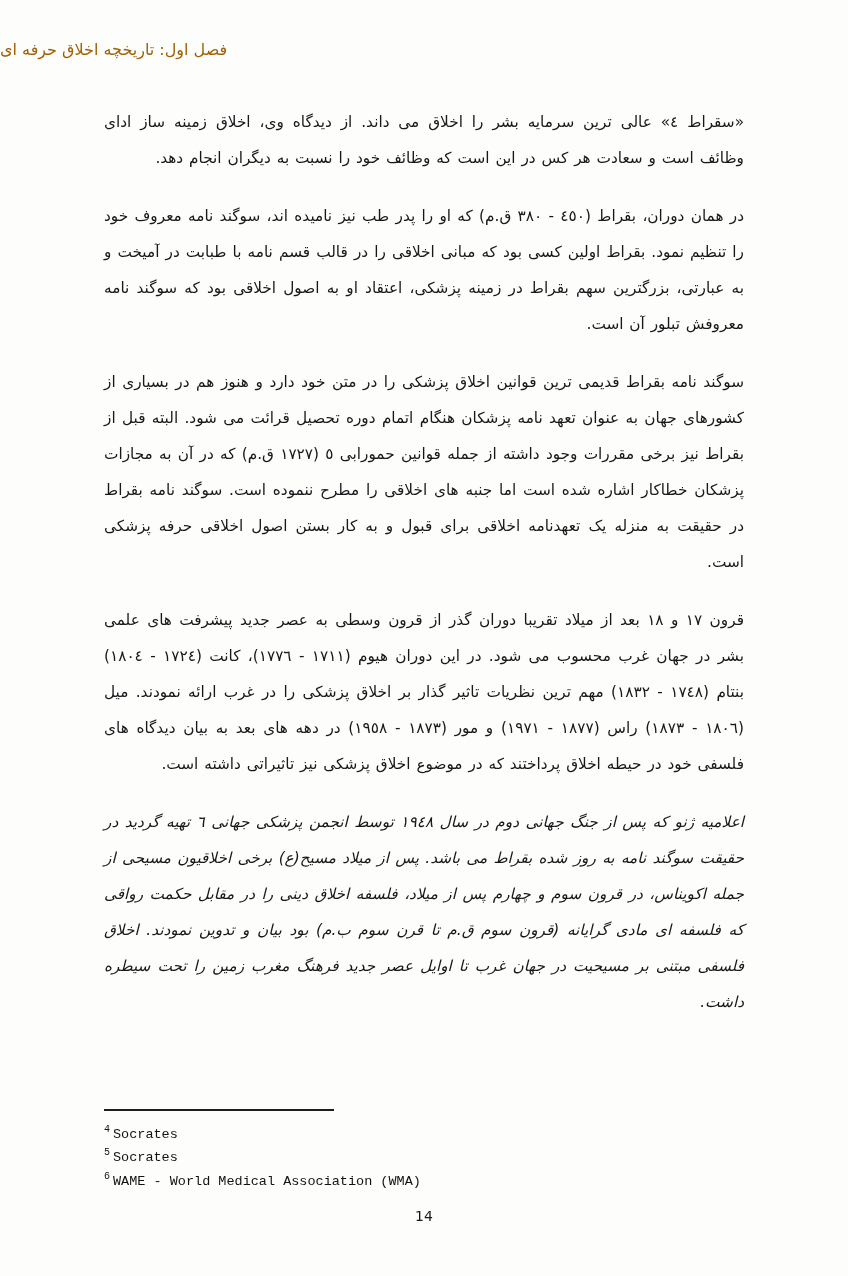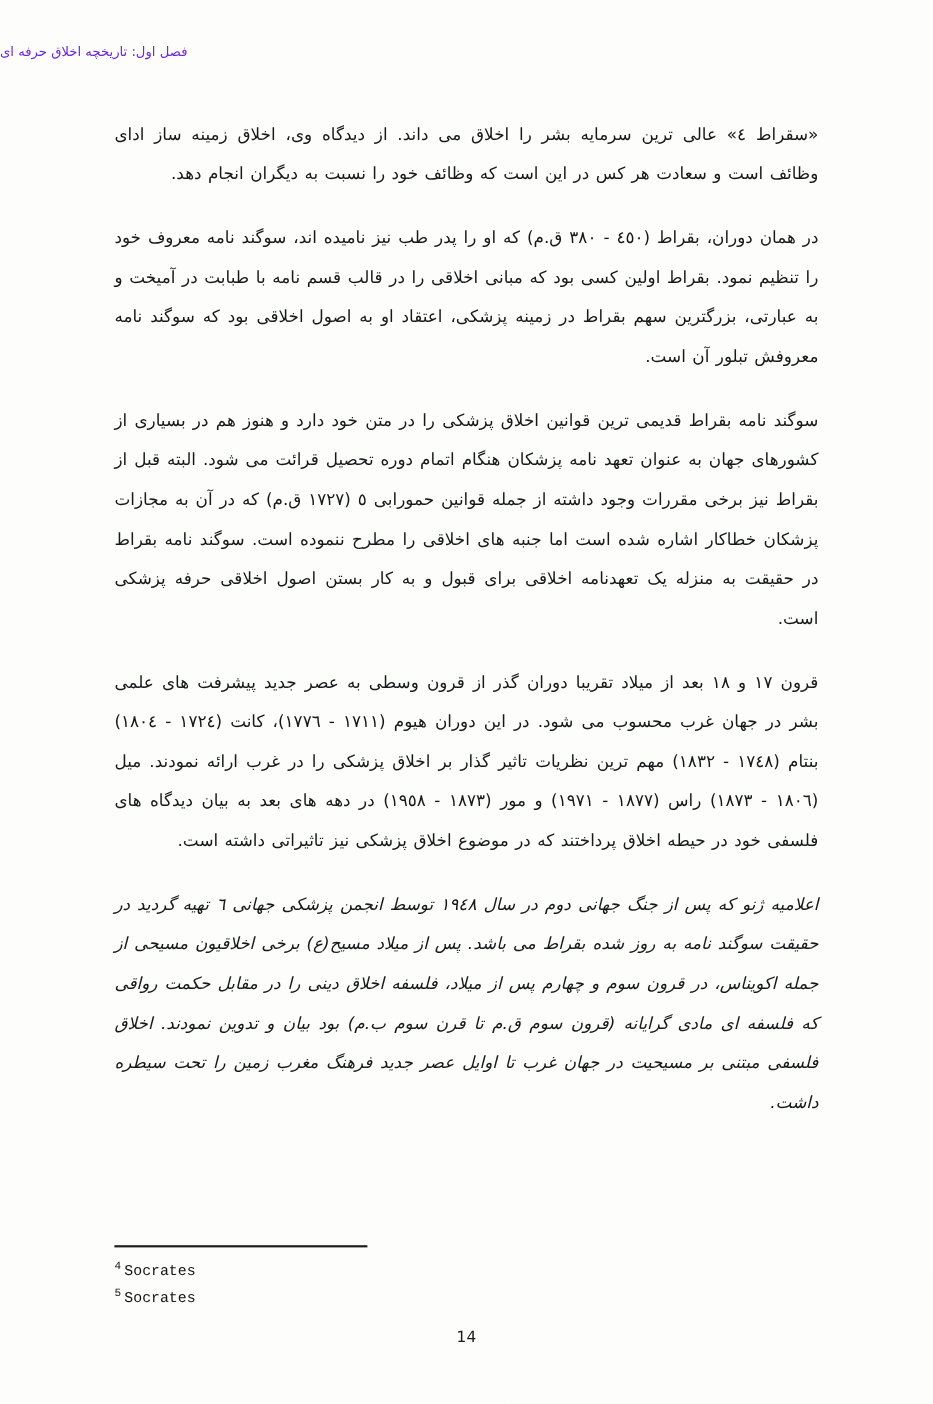--- a/index.html
+++ b/index.html
@@ -20,22 +20,22 @@
     inset: 0;
     background: #fdfdfb;
   }
   .header {
     position: absolute;
     top: 40px;
     left: 0;
     right: 96px;
     text-align: left;
     direction: rtl;
-    font-size: 12px;
-    color: #6d28d9;
+    font-size: 16px;
+    color: #a16207;
     letter-spacing: 0.2px;
   }
   .header-inner {
     display: inline-block;
     text-align: right;
   }
   .body-area {
     position: absolute;
     top: 104px;
     right: 104px;
@@ -110,17 +110,20 @@
   </div>
 
   <div class="footnotes">
     <div class="footnote-rule"></div>
     <div class="footnote">
       <span class="fn-num">4</span><span>Socrates</span>
     </div>
     <div class="footnote">
       <span class="fn-num">5</span><span>Socrates</span>
     </div>
+    <div class="footnote">
+      <span class="fn-num">6</span><span>WAME - World Medical Association (WMA)</span>
+    </div>
   </div>
 
   <div class="page-number">14</div>
 
 </div>
 
 </body></html>

